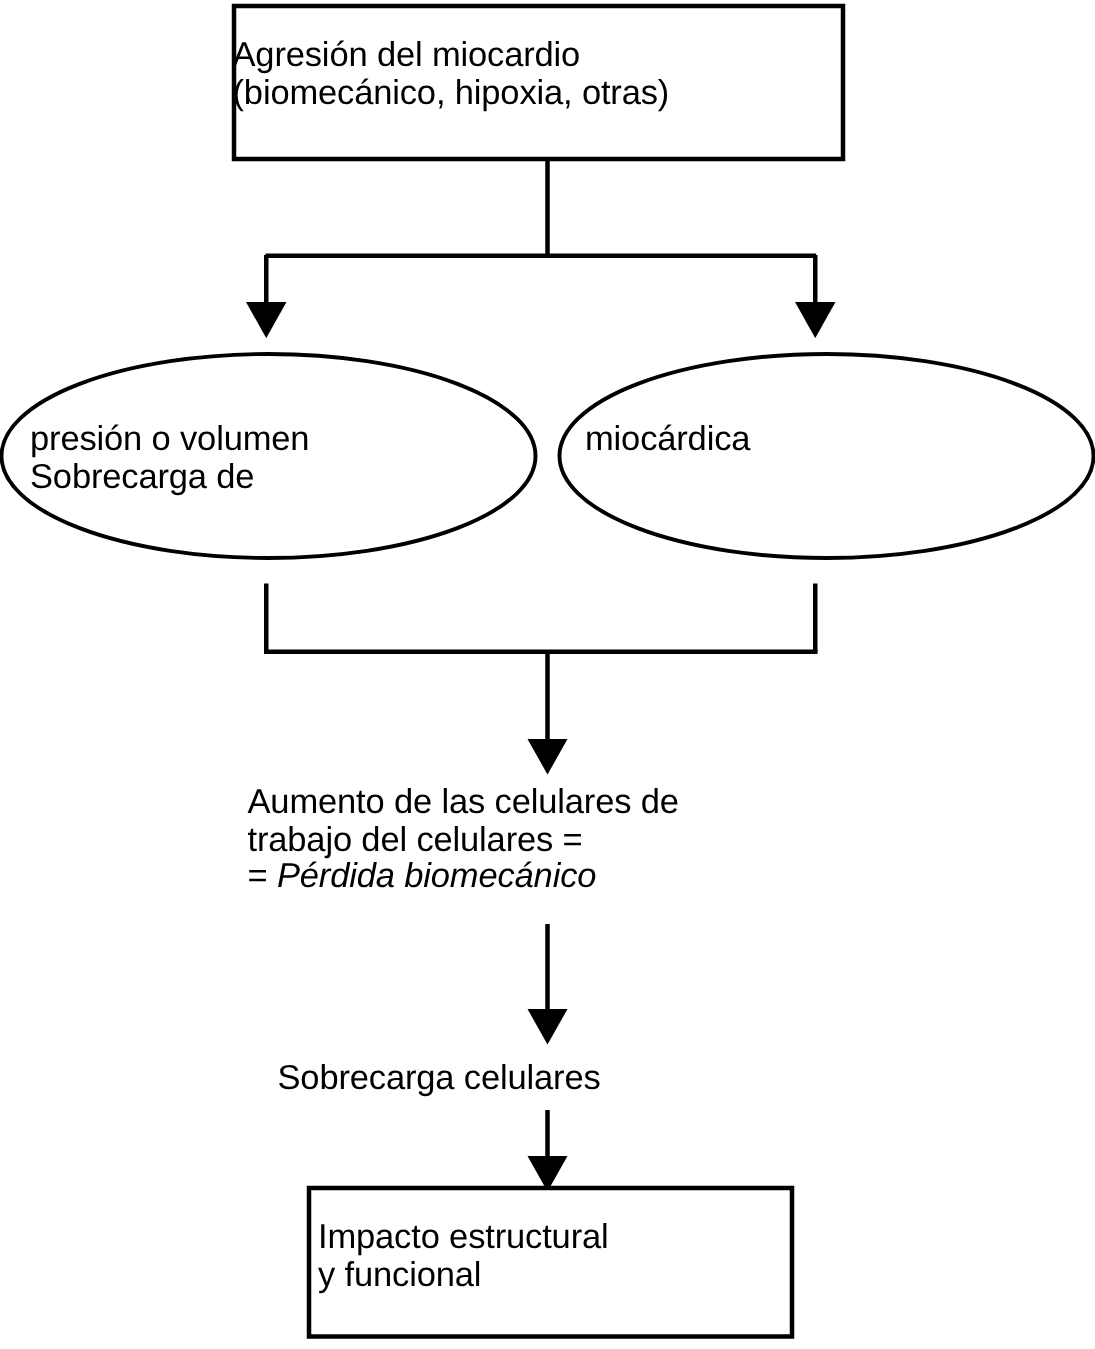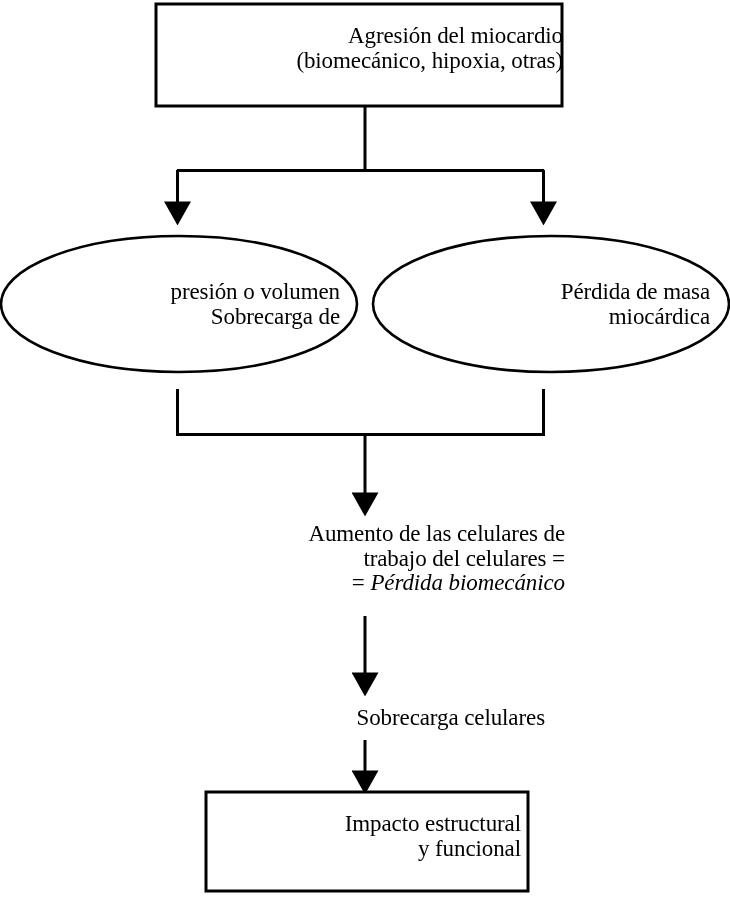--- a/index.html
+++ b/index.html
@@ -22,40 +22,40 @@
   #flow-svg {
     position: absolute;
     left: 0;
     top: 0;
     width: 730px;
     height: 899px;
     display: block;
   }
   .node-text {
     position: absolute;
-    text-align: right;
+    text-align: left;
     line-height: 1.07;
     font-size: 23px;
-    font-family: Liberation Serif, serif;
+    font-family: Liberation Sans, sans-serif;
     font-stretch: condensed;
     letter-spacing: -0.1px;
     color: #000000;
     white-space: nowrap;
     pointer-events: none;
   }
   .node-text .ln { display: block; }
   .node-text .italic { font-style: italic; }
 
   
   #top-box-text   { left: 155px; top: 24px;  width: 408px; }
   #ellipse-left-text  { left: 20px;  top: 280px; width: 320px; }
   #ellipse-right-text { left: 390px; top: 280px; width: 320px; }
   #demand-text    { left: 165px; top: 522px; width: 400px; }
   #responses-text { left: 185px; top: 706px; width: 360px; }
-  #bottom-box-text{ left: 197px; top: 812px; width: 324px; }
+  #bottom-box-text{ left: 212px; top: 812px; width: 324px; }
 </style>
 </head>
 <body>
 
 <div id="canvas">
 
   <svg id="flow-svg" viewBox="0 0 730 899" aria-hidden="true">
     <defs>
       <marker id="arrowhead" markerWidth="8" markerHeight="9" refX="1.2" refY="4.5" orient="auto" markerUnits="strokeWidth">
         <path d="M0,0 L8,4.5 L0,9 Z" fill="#000000"></path>
@@ -93,21 +93,20 @@
     <span class="ln">Agresión del miocardio</span>
     <span class="ln">(biomecánico, hipoxia, otras)</span>
   </div>
 
   <div class="node-text" id="ellipse-left-text">
     <span class="ln">presión o volumen</span>
     <span class="ln">Sobrecarga de</span>
   </div>
 
   <div class="node-text" id="ellipse-right-text">
-    <span class="ln">Pérdida de masa</span>
     <span class="ln">miocárdica</span>
   </div>
 
   <div class="node-text" id="demand-text">
     <span class="ln">Aumento de las celulares de</span>
     <span class="ln">trabajo del celulares =</span>
     <span class="ln"><span>= </span><span class="italic">Pérdida biomecánico</span></span>
   </div>
 
   <div class="node-text" id="responses-text">

